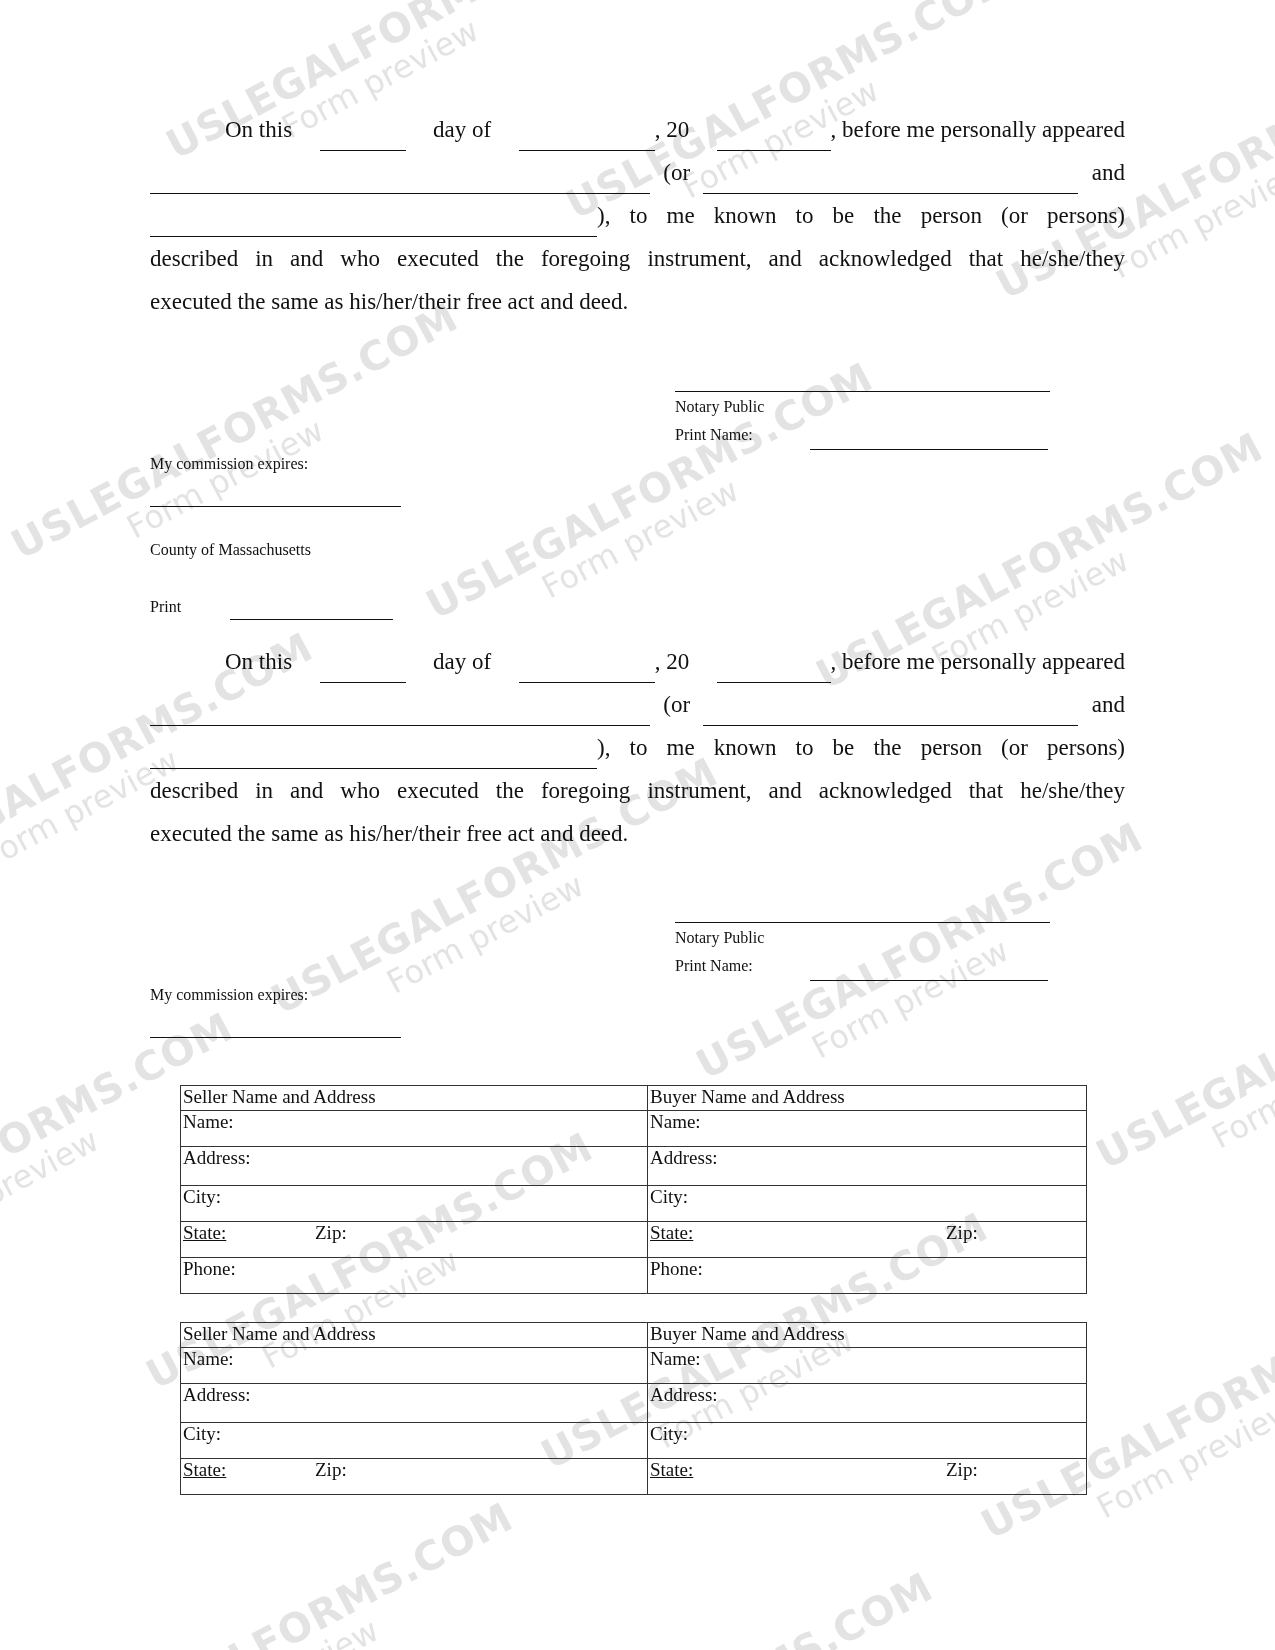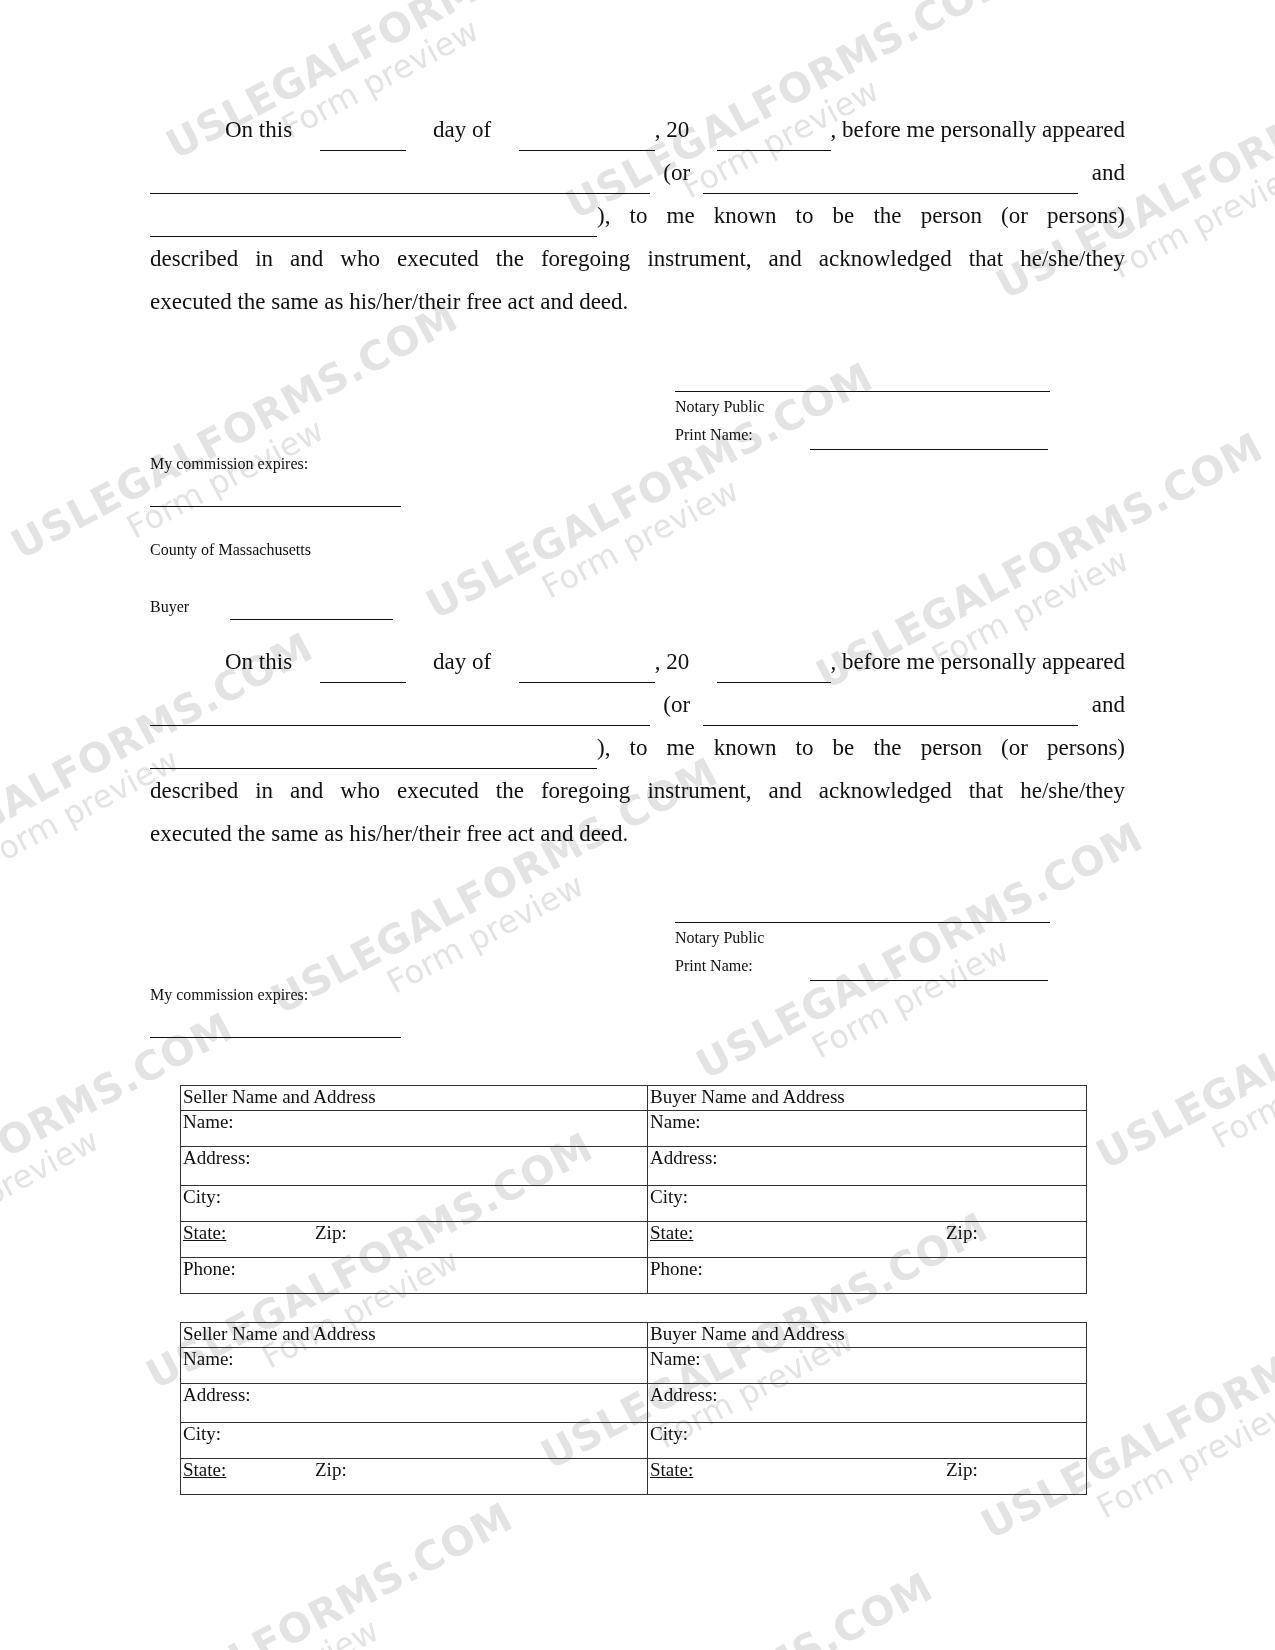--- a/index.html
+++ b/index.html
@@ -130,21 +130,21 @@
     </div>
 
     <div class="hline" style="left:675px; top:391px; width:375px;"></div>
     <div class="abs" style="left:675px; top:393px;">Notary Public</div>
     <div class="abs" style="left:675px; top:421px;">Print Name:</div>
     <div class="hline" style="left:810px; top:449px; width:238px;"></div>
     <div class="abs" style="left:150px; top:450px;">My commission expires:</div>
     <div class="hline" style="left:150px; top:506px; width:251px;"></div>
 
     <div class="abs" style="left:150px; top:536px;">County of Massachusetts</div>
-    <div class="abs" style="left:150px; top:593px;">Buyer</div>
+    <div class="abs" style="left:150px; top:593px;">Print</div>
     <div class="hline" style="left:230px; top:619px; width:163px;"></div>
 
     <div class="para" style="top:640px;">
       <div class="line justify">
         <span><span class="indent"></span><span>On this</span></span>
         <span class="blank" style="width:86px;"></span>
         <span>day of</span>
         <span><span class="blank" style="width:136px;"></span><span>, 20</span></span>
         <span><span class="blank" style="width:114px;"></span><span>, before me personally appeared</span></span>
       </div>

